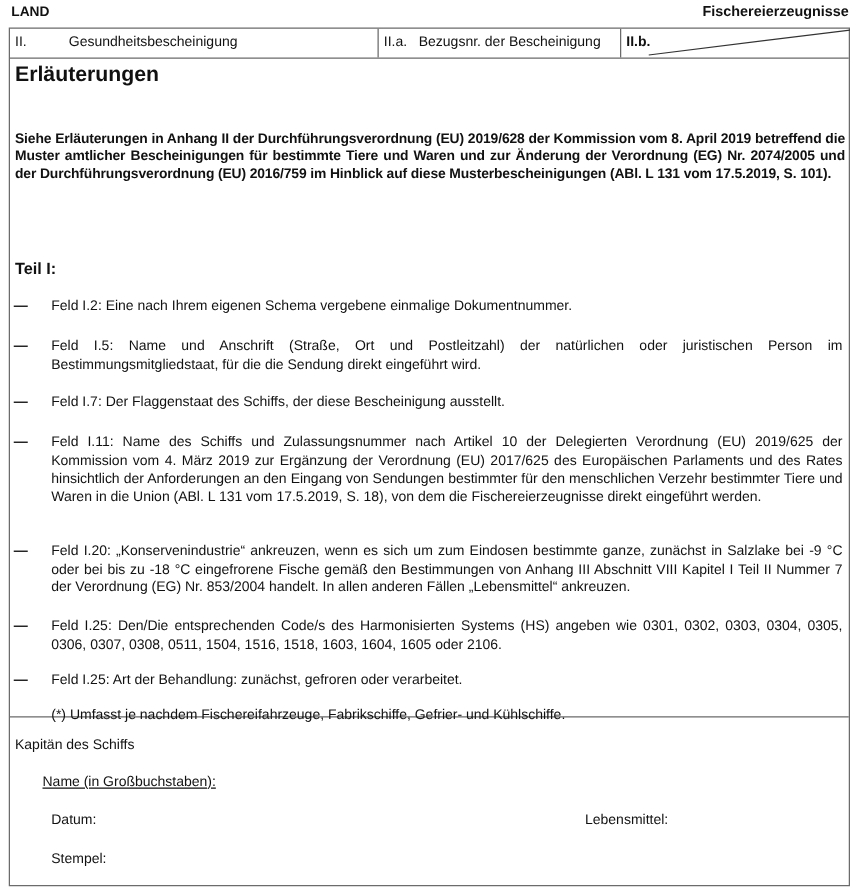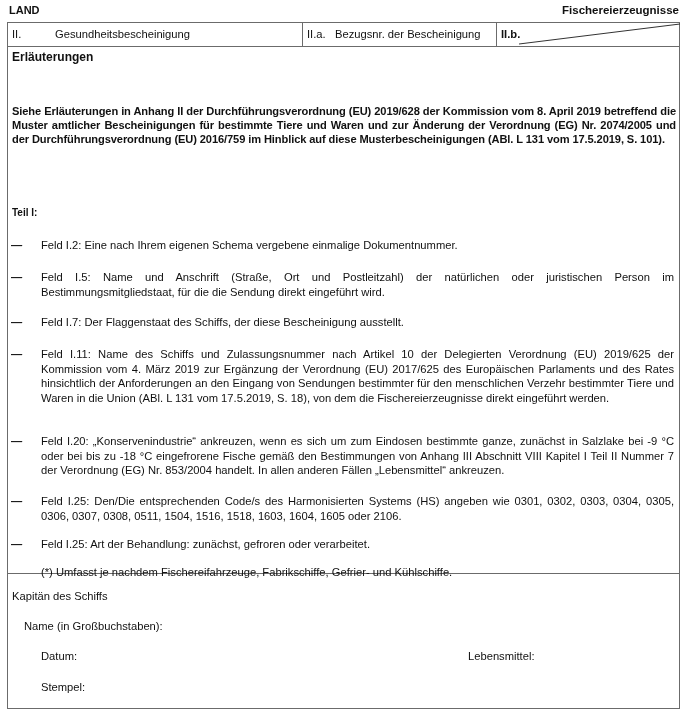--- a/index.html
+++ b/index.html
@@ -23,36 +23,36 @@
   .c3 { left: 489px; width: 183px; font-weight: bold; }
   .num { position: absolute; left: 4px; }
   .c1 .lbl { position: absolute; left: 47px; }
   .c2 .num { left: 4px; }
   .c2 .lbl { position: absolute; left: 32px; }
   .c3 svg { position: absolute; left: 0; top: 0; }
   .body {
     position: absolute; left: 0; top: 24px; width: 100%; height: 527px;
     border-bottom: 1px solid #6b6b6b; box-sizing: border-box;
   }
-  .h-erl { position: absolute; left: 4px; top: 3px; font-weight: bold; font-size: 12px; }
+  .h-erl { position: absolute; left: 4px; top: 3px; font-weight: bold; font-size: 17px; }
   .intro {
     position: absolute; left: 4px; top: 57px; width: 664px;
     font-weight: bold; text-align: justify; line-height: 14px; font-size: 11.1px;
     letter-spacing: -0.1px;
   }
-  .teil { position: absolute; left: 4px; top: 160px; font-weight: bold; font-size: 10px; text-align: center; }
+  .teil { position: absolute; left: 4px; top: 160px; font-weight: bold; font-size: 13px; text-align: center; }
   .item { position: absolute; left: 0; width: 672px; line-height: 14.5px; }
   .dash { position: absolute; left: 3px; top: 0; font-weight: bold; }
   .itext { position: absolute; left: 33px; width: 633px; text-align: justify; }
   .note { position: absolute; left: 33px; top: 519px; }
   .sign {
     position: absolute; left: 0; top: 551px; width: 100%; height: 135px;
   }
   .s-title { position: absolute; left: 4px; top: 16px; }
-  .s-name { position: absolute; left: 16px; top: 46px; }
+  .s-name { position: absolute; left: 26px; top: 46px; text-decoration: underline; }
   .s-date { position: absolute; left: 33px; top: 76px; }
   .s-sig { position: absolute; left: 460px; top: 76px; }
   .s-stamp { position: absolute; left: 33px; top: 107px; }
 </style>
 </head>
 <body>
 
 <div class="top-left">LAND</div>
 <div class="top-right">Fischereierzeugnisse</div>
 

